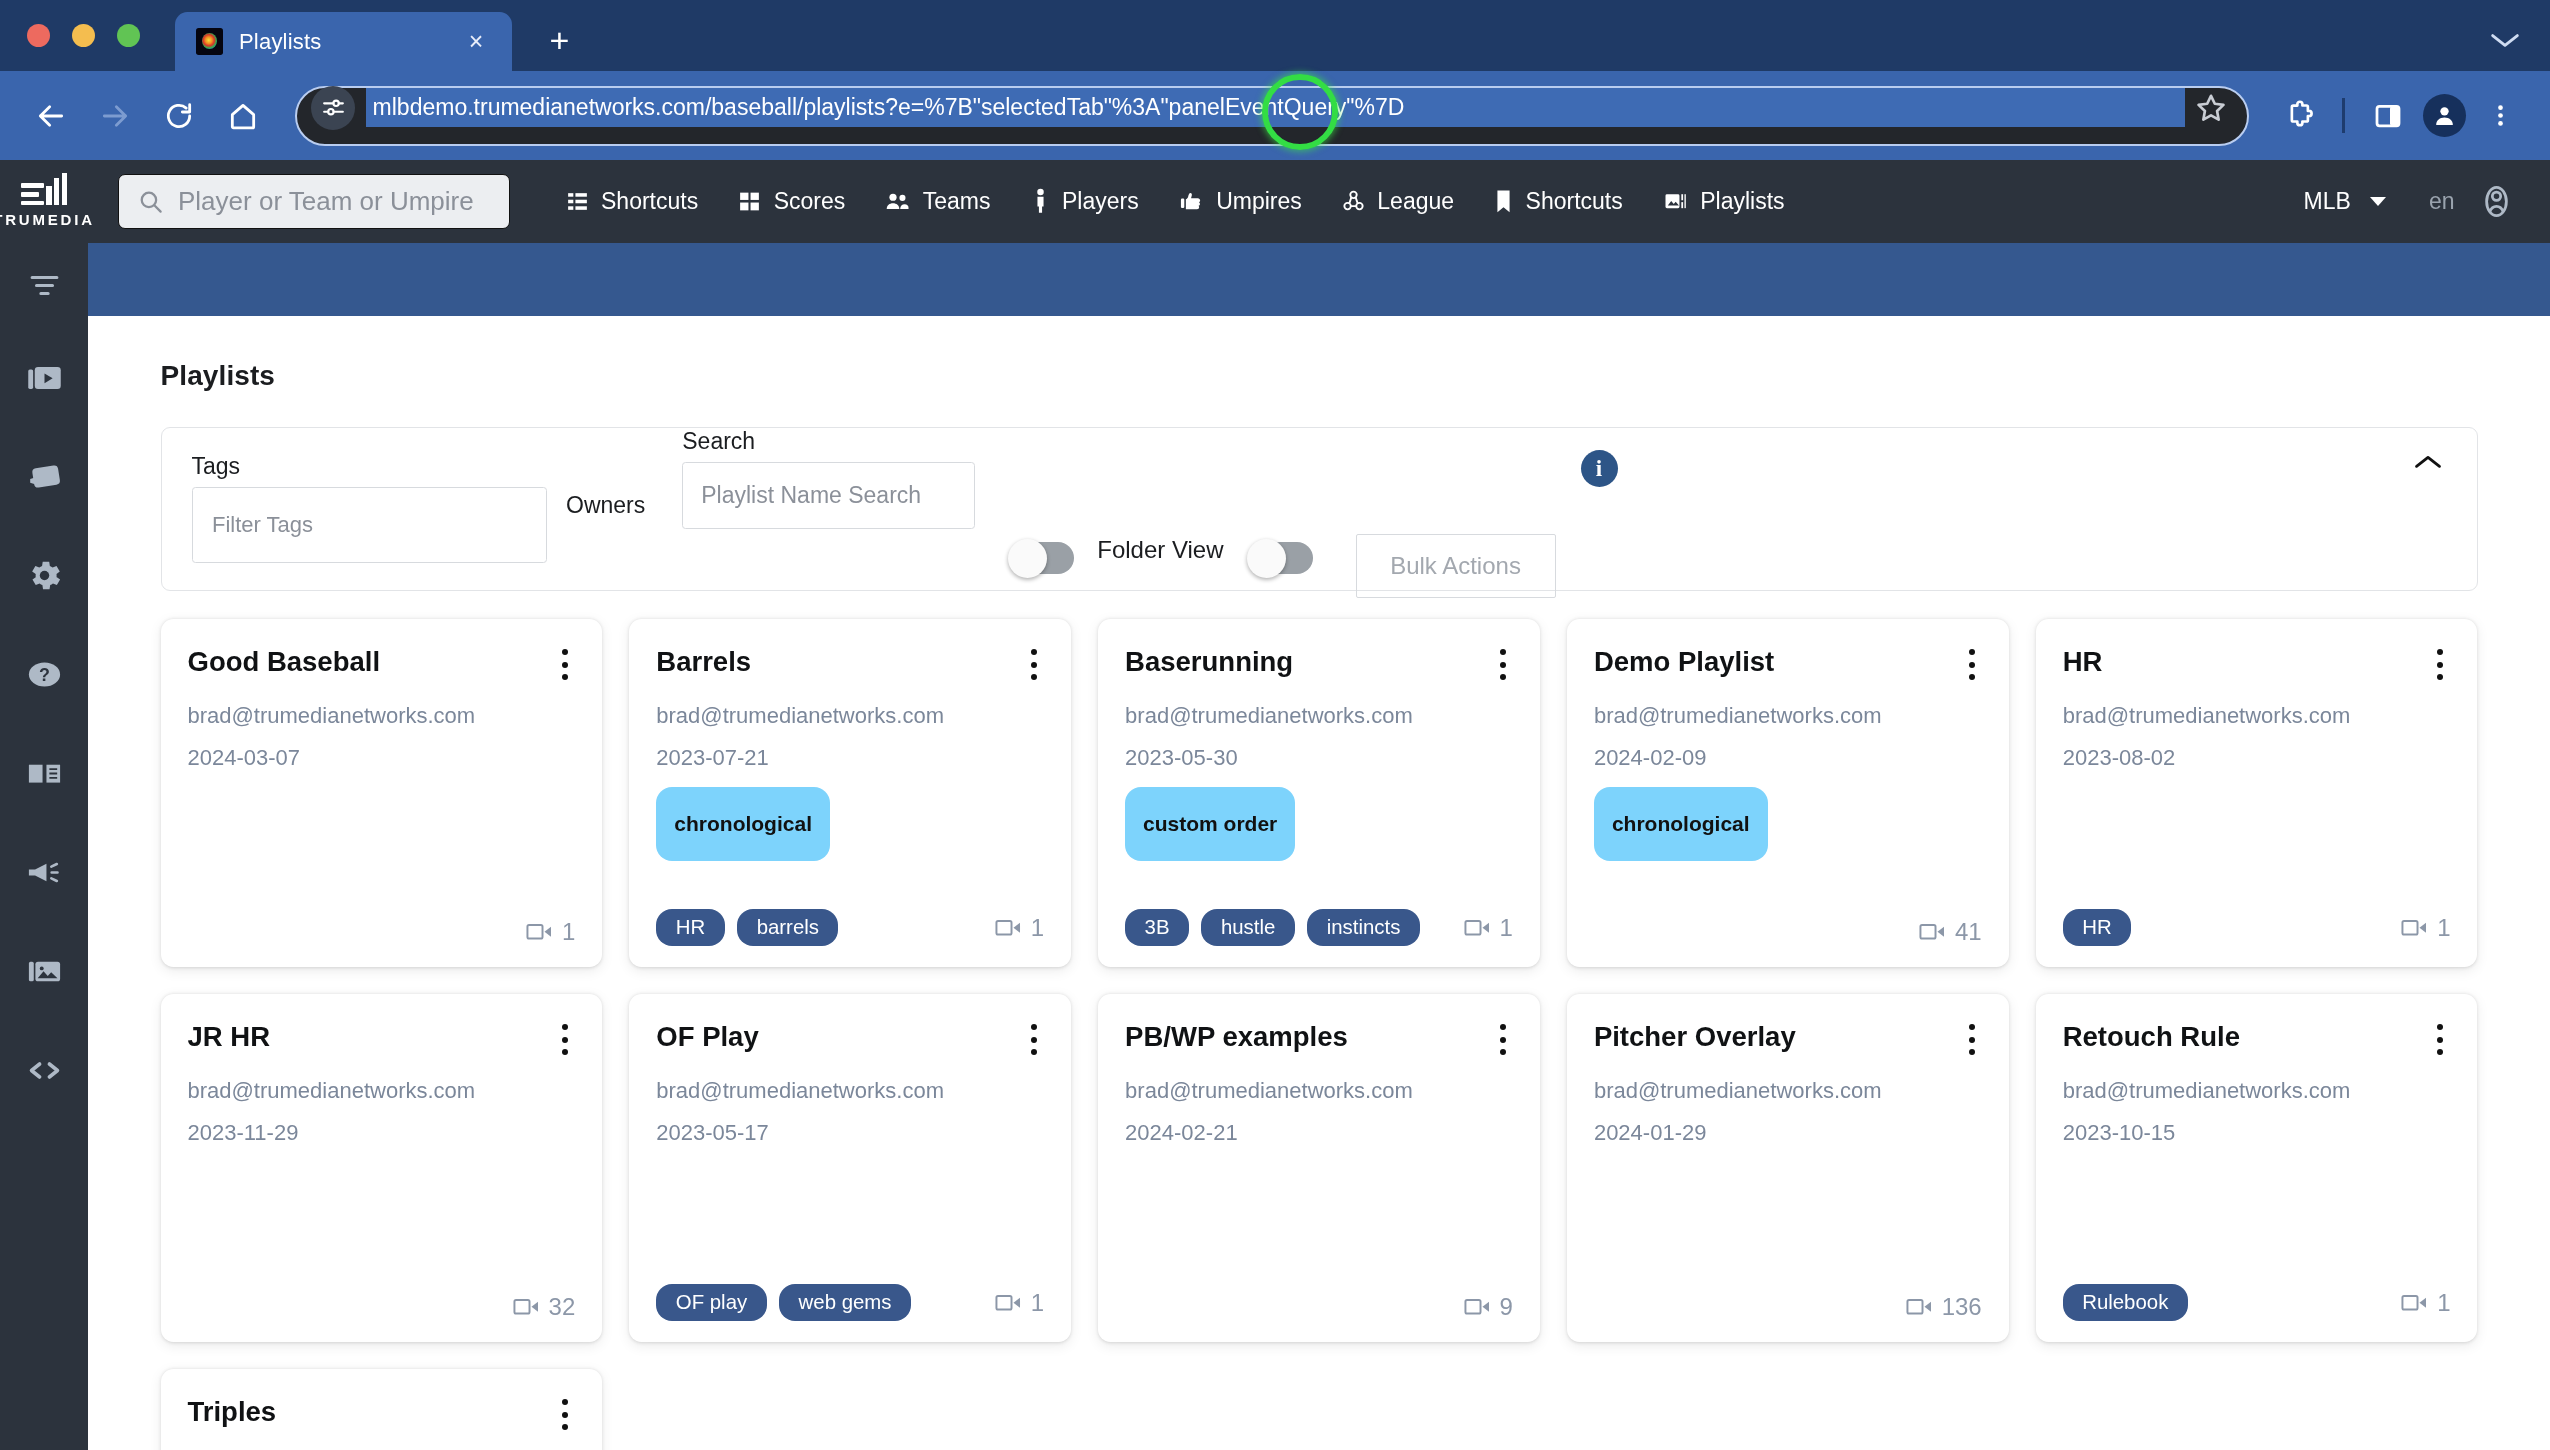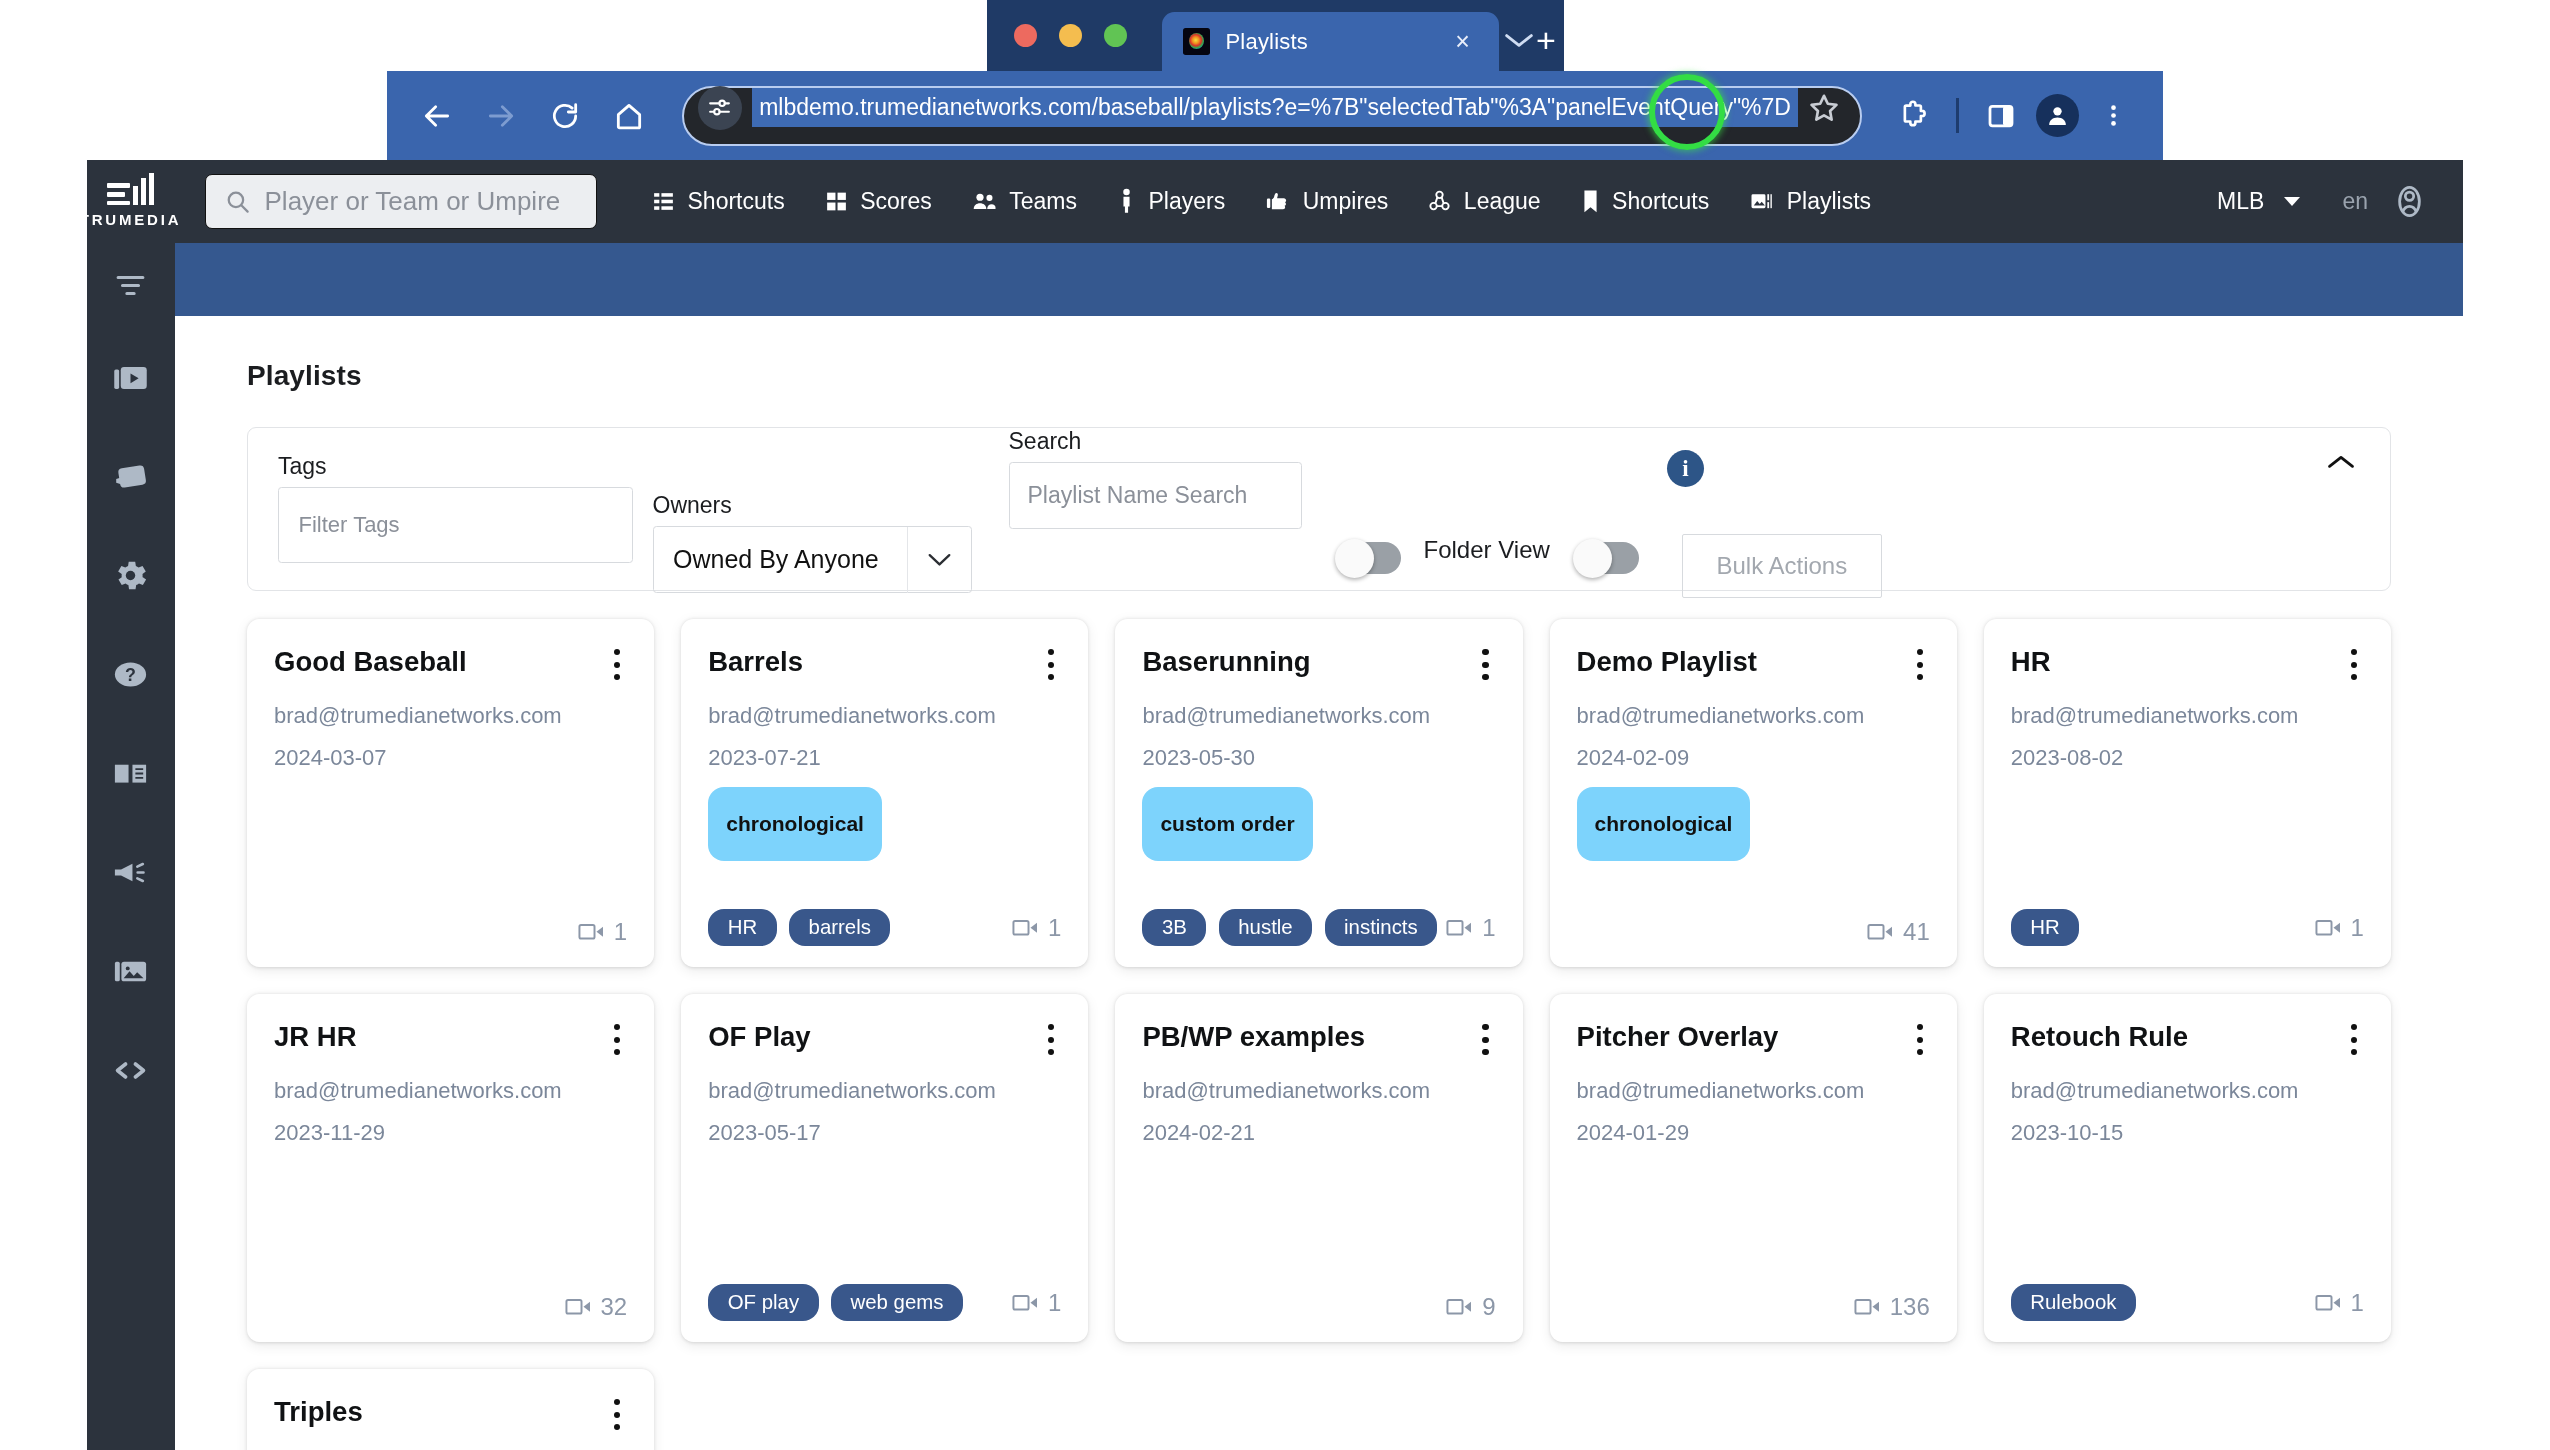--- a/index.html
+++ b/index.html
@@ -4,21 +4,21 @@
 <style>
   * { box-sizing: border-box; margin: 0; padding: 0; }
   html, body {
     width: 2550px; height: 1451px;
     font-family: "Liberation Sans", sans-serif;
     overflow: hidden;
     background: #ffffff;
   }
 
   
-  .browser { width: 2550px; height: 1451px; display: flex; flex-direction: column; align-items: center; }
+  .browser { width: 2550px; height: 1451px; display: flex; flex-direction: column; }
 
   .tabstrip {
     height: 71px; background: #1f3a66;
     display: flex; align-items: flex-end; padding-left: 27px; gap: 0;
     position: relative; flex: 0 0 71px;
   }
   .traffic { display: flex; gap: 22px; align-items: center; height: 71px; padding-right: 35px; }
   .dot { width: 23px; height: 23px; border-radius: 50%; }
   .dot.red { background: #ed6a5f; }
   .dot.yellow { background: #f4bd4f; }
@@ -526,28 +526,20 @@
         <div class="filterbar">
           <div class="field tags-field">
             <span class="field-label">Tags</span>
             <div class="tags-box">
               <span>Filter Tags</span>
             </div>
           </div>
 
           <div class="field owners-field">
             <span class="field-label">Owners</span>
-            <div class="owners-box">
-              <span>Owned By Anyone</span>
-              <span class="owners-caret">
-                <svg width="25" height="16" viewBox="0 0 28 18" fill="none">
-                    <path d="M3 3.5L14 14 25 3.5" stroke="#2b2e33" stroke-width="2.6" stroke-linecap="round" stroke-linejoin="round"></path>
-                  </svg>
-              </span>
-            </div>
           </div>
 
           <div class="field search-field">
             <span class="field-label">Search</span>
             <div class="search-box">
               <span>Playlist Name Search</span>
             </div>
           </div>
 
           <div class="toggle tog1"></div>

